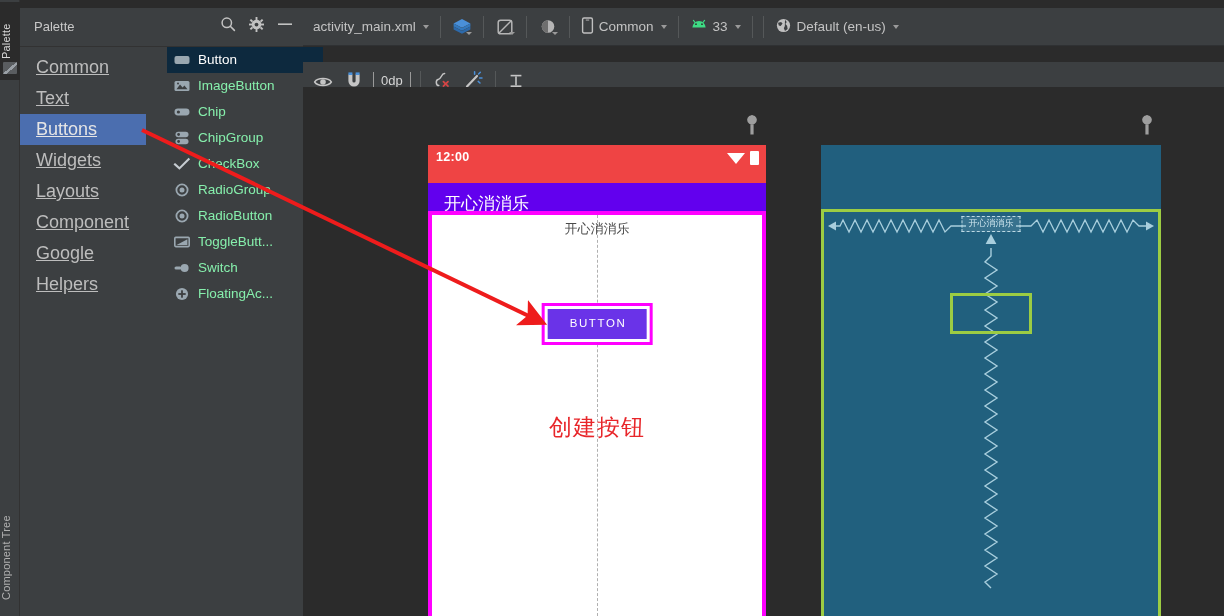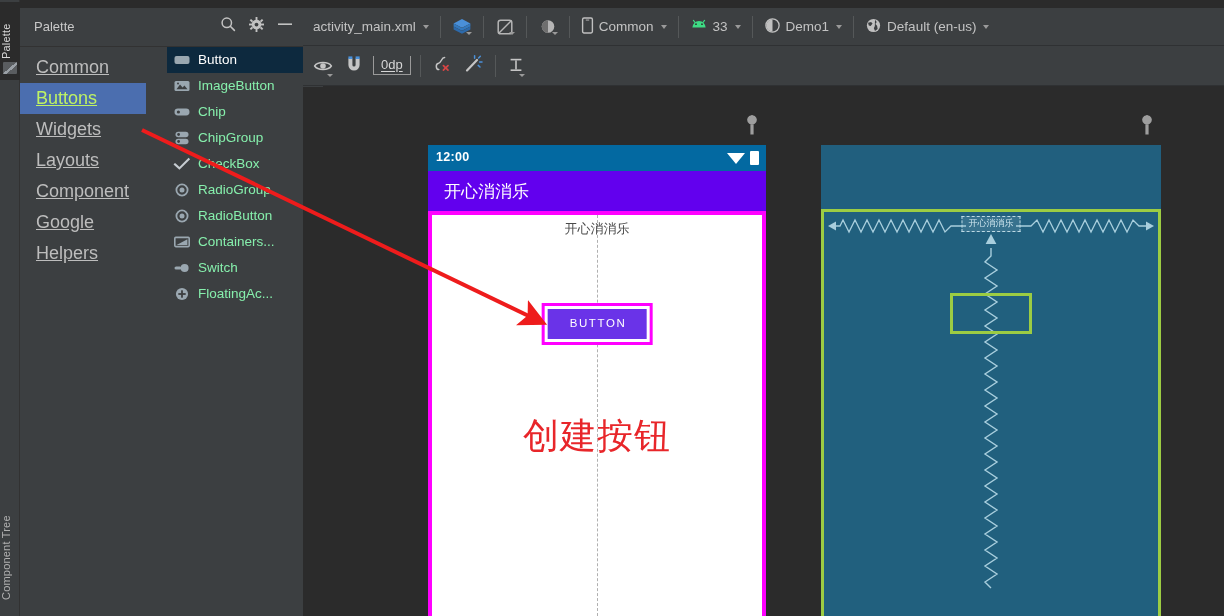--- a/index.html
+++ b/index.html
@@ -106,21 +106,21 @@
     height: 31px;
     line-height: 31px;
     padding-left: 16px;
     font-size: 18px;
     color: #bdbdbd;
     white-space: nowrap;
     text-decoration: underline;
   }
   .cat-item.selected {
     background: #4b6eaf;
-    color: #bef264;
+    color: #e5e5e5;
   }
   .item-col {
     position: absolute;
     left: 147px; top: 0;
     width: 156px;
     padding-top: 0;
     background: #3c3f41;
   }
   .pal-item {
     height: 26px;
@@ -149,21 +149,21 @@
     left: 303px; top: 8px;
     width: 921px; height: 38px;
     background: #3c3f41;
     border-bottom: 1px solid #2f3133;
     display: flex;
     align-items: center;
     box-sizing: border-box;
   }
   .toolbar2 {
     position: absolute;
-    left: 303px; top: 46px;
+    left: 303px; top: 62px;
     width: 921px; height: 40px;
     background: #3c3f41;
     border-bottom: 1px solid #2f3133;
     display: flex;
     align-items: center;
     box-sizing: border-box;
   }
   .tb-item {
     display: flex;
     align-items: center;
@@ -227,22 +227,22 @@
 
   
   .device {
     position: absolute;
     left: 125px; top: 58px;
     width: 338px; height: 475px;
     background: #ffffff;
     box-shadow: 0 0 0 0 transparent;
   }
   .statusbar {
-    height: 26px;
-    background: #0369a1;
+    height: 38px;
+    background: #ef4444;
     position: relative;
     text-decoration: underline;
   }
   .statusbar .clock {
     position: absolute;
     left: 8px; top: 5px;
     color: #ffffff;
     font-size: 12.5px;
     font-weight: bold;
     letter-spacing: .3px;
@@ -316,21 +316,21 @@
     padding: 9px 20px 9px 22px;
     text-align: center;
     line-height: 1;
   }
   .annot-text {
     position: absolute;
     left: 0; right: 0;
     top: 197px;
     text-align: center;
     color: #e8262a;
-    font-size: 36px;
+    font-size: 23px;
     letter-spacing: 1px;
   }
 
   
   .blueprint {
     position: absolute;
     left: 518px; top: 58px;
     width: 340px; height: 475px;
     background: #27618b;
   }
@@ -439,20 +439,21 @@
             <rect x="1" y="7.4" width="14" height="1.6" fill="#c2c2c2"></rect>
           </svg>
         </span>
       </div>
     </div>
 
     <div class="palette-body">
 
       <div class="cat-col">
         <div class="cat-item">Common</div>
+        <div class="cat-item">Text</div>
         <div class="cat-item selected">Buttons</div>
         <div class="cat-item">Widgets</div>
         <div class="cat-item">Layouts</div>
         <div class="cat-item">Component</div>
         <div class="cat-item">Google</div>
         <div class="cat-item">Helpers</div>
       </div>
 
       <div class="item-col">
 
@@ -527,21 +528,21 @@
           <span class="pal-label">RadioButton</span>
         </div>
 
         <div class="pal-item">
           <span class="pal-icon">
             <svg width="18" height="14" viewBox="0 0 18 14">
               <rect x="1.8" y="2.4" width="14.4" height="9.2" rx="1" fill="none" stroke="#9aa7b0" stroke-width="1.6"></rect>
               <path d="M3.6 10 L14.4 10 L14.4 4.2 Z" fill="#9aa7b0"></path>
             </svg>
           </span>
-          <span class="pal-label">Containers...</span>
+          <span class="pal-label">ToggleButt...</span>
         </div>
 
         <div class="pal-item">
           <span class="pal-icon">
             <svg width="18" height="14" viewBox="0 0 18 14">
               <rect x="1.5" y="5.4" width="7" height="3.2" rx="1.6" fill="#9aa7b0"></rect>
               <circle cx="11.6" cy="7" r="4" fill="#9aa7b0"></circle>
             </svg>
           </span>
           <span class="pal-label">Switch</span>
@@ -623,30 +624,20 @@
           <circle cx="12" cy="5.2" r="0.85" fill="#2b2b2b"></circle>
           <line x1="3.4" y1="1.4" x2="5.2" y2="3.6" stroke="#3ddc84" stroke-width="1.1" stroke-linecap="round"></line>
           <line x1="14.6" y1="1.4" x2="12.8" y2="3.6" stroke="#3ddc84" stroke-width="1.1" stroke-linecap="round"></line>
         </svg>
       </span>
       <span>33</span>
       <span class="caret"></span>
     </div>
     <div class="tb-sep"></div>
 
-    <div class="tb-item">
-      <span>
-        <svg width="17" height="17" viewBox="0 0 18 18">
-          <circle cx="9" cy="9" r="7" fill="none" stroke="#c0c0c0" stroke-width="1.4"></circle>
-          <path d="M9 2.5 A6.5 6.5 0 0 0 9 15.5 Z" fill="#c0c0c0"></path>
-        </svg>
-      </span>
-      <span>Demo1</span>
-      <span class="caret"></span>
-    </div>
     <div class="tb-sep"></div>
 
     <div class="tb-item">
       <span>
         <svg width="17" height="17" viewBox="0 0 18 18">
           <circle cx="9" cy="9" r="7" fill="#c0c0c0"></circle>
           <path d="M3.2 6 L6.4 5.2 L8 7 L6 9.4 L4 9 Z M10.6 3 L12.4 5.2 L11 7.4 L12.8 9.2 L13.4 12.6 L10.6 14.8 L9.4 12 L10.4 9.6 Z" fill="#3c3f41"></path>
         </svg>
       </span>
       <span>Default (en-us)</span>

